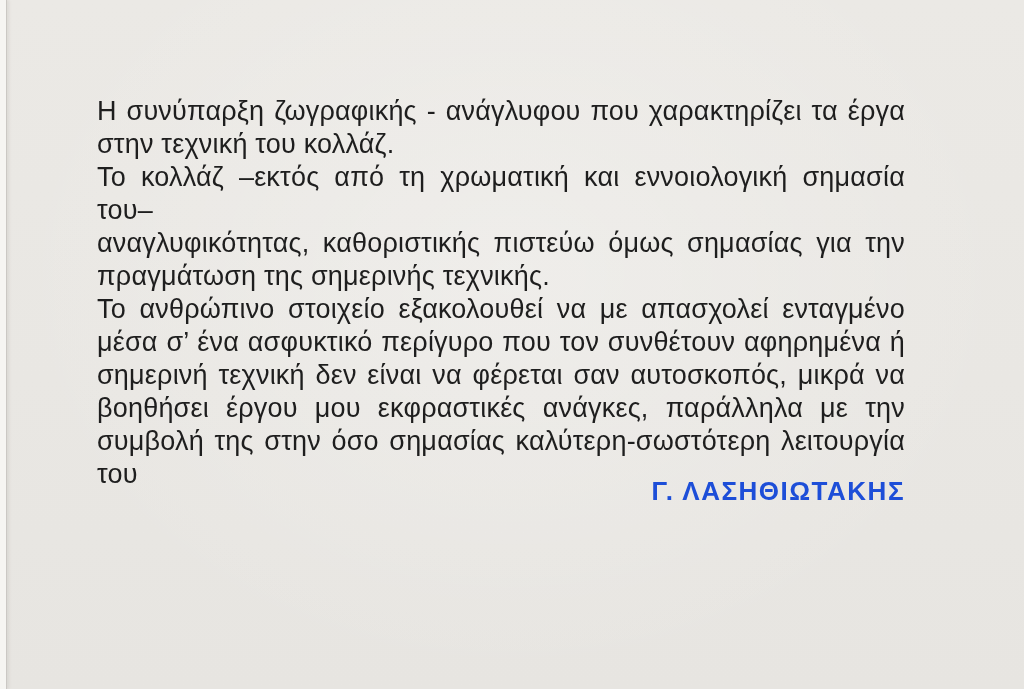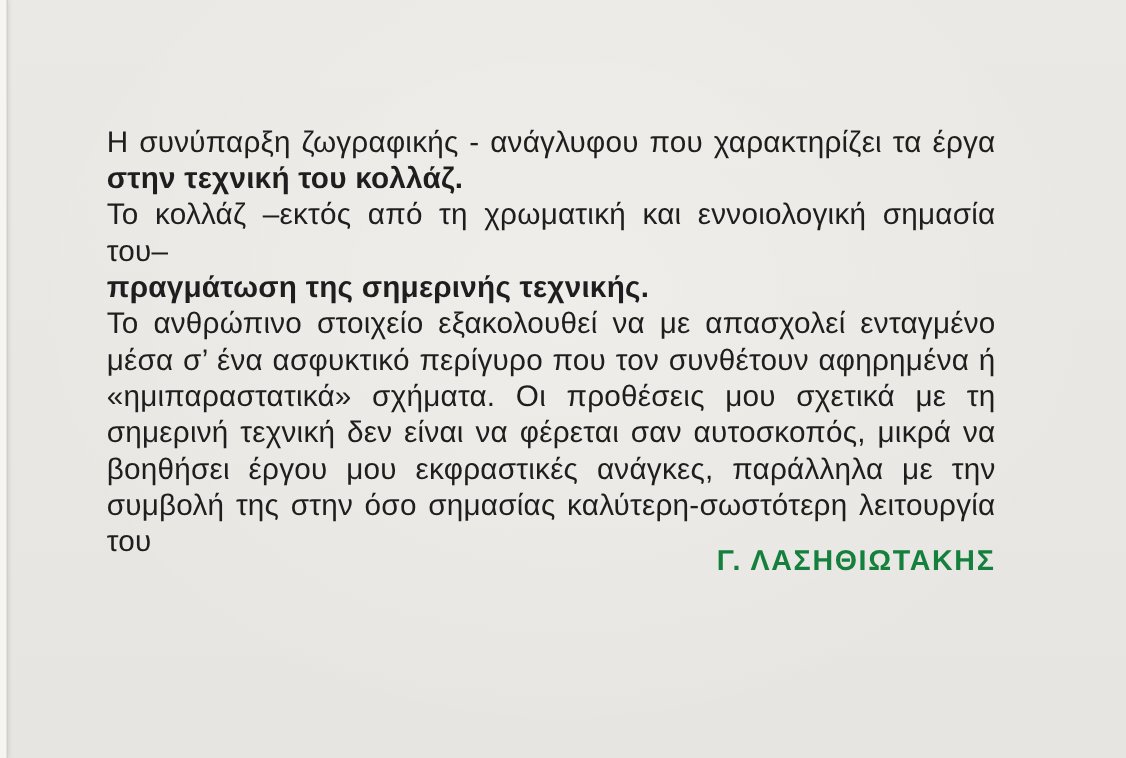--- a/index.html
+++ b/index.html
@@ -27,69 +27,68 @@
     position: absolute;
     left: 0; top: 0; bottom: 0;
     width: 6px;
     background: #f6f5f2;
     border-right: 1px solid rgba(150,147,140,0.45);
     box-shadow: 2px 0 3px rgba(120,117,110,0.12);
   }
   .text-block {
     position: absolute;
     left: 97px;
-    top: 113px;
+    top: 95px;
     width: 808px;
     color: #1e1e1e;
     font-size: 27px;
     line-height: 33px;
     font-weight: 400;
     letter-spacing: 0.2px;
   }
   .line {
     text-align: justify;
     text-align-last: justify;
     white-space: normal;
   }
   .line.end {
     text-align: center;
     text-align-last: left;
-    font-weight: bold;
   }
   .signature {
     margin-top: -16px;
     text-align: right;
     font-weight: 700;
     font-size: 26px;
     letter-spacing: 1.5px;
-    color: #15803d;
+    color: #1d4ed8;
   }
 </style>
 </head>
 <body>
 
 <div class="paper"></div>
 <div class="page-edge"></div>
 
 <div class="text-block">
 
   <div>
     <div class="line">Η συνύπαρξη ζωγραφικής - ανάγλυφου που χαρακτηρίζει τα έργα</div>
     <div class="line end">στην τεχνική του κολλάζ.</div>
   </div>
 
   <div>
     <div class="line">Το κολλάζ –εκτός από τη χρωματική και εννοιολογική σημασία του–</div>
+    <div class="line">αναγλυφικότητας, καθοριστικής πιστεύω όμως σημασίας για την</div>
     <div class="line end">πραγμάτωση της σημερινής τεχνικής.</div>
   </div>
 
   <div>
     <div class="line">Το ανθρώπινο στοιχείο εξακολουθεί να με απασχολεί ενταγμένο</div>
     <div class="line">μέσα σ’ ένα ασφυκτικό περίγυρο που τον συνθέτουν αφηρημένα ή</div>
-    <div class="line">«ημιπαραστατικά» σχήματα. Οι προθέσεις μου σχετικά με τη</div>
     <div class="line">σημερινή τεχνική δεν είναι να φέρεται σαν αυτοσκοπός, μικρά να</div>
     <div class="line">βοηθήσει έργου μου εκφραστικές ανάγκες, παράλληλα με την</div>
     <div class="line">συμβολή της στην όσο σημασίας καλύτερη-σωστότερη λειτουργία του</div>
   </div>
 
   <div class="signature">Γ. ΛΑΣΗΘΙΩΤΑΚΗΣ</div>
 
 </div>
 
 </body></html>

